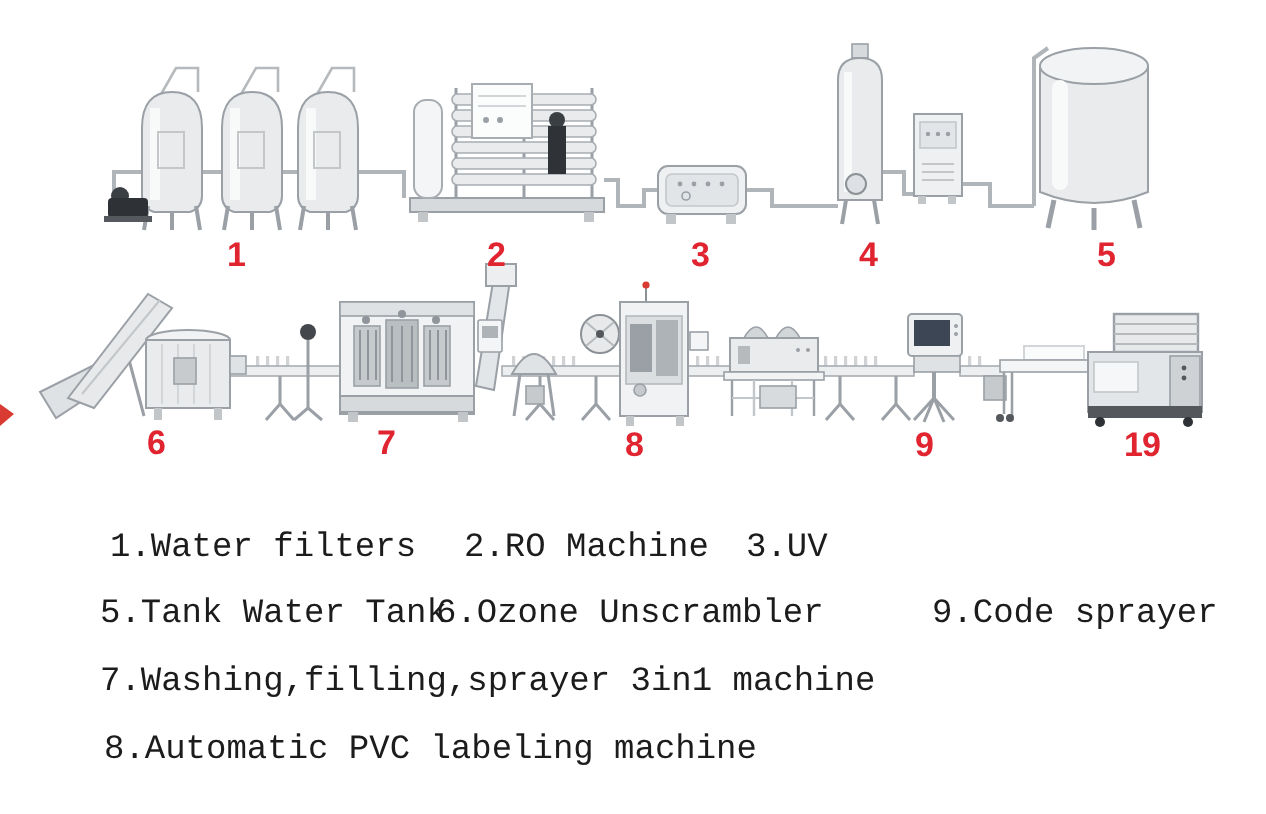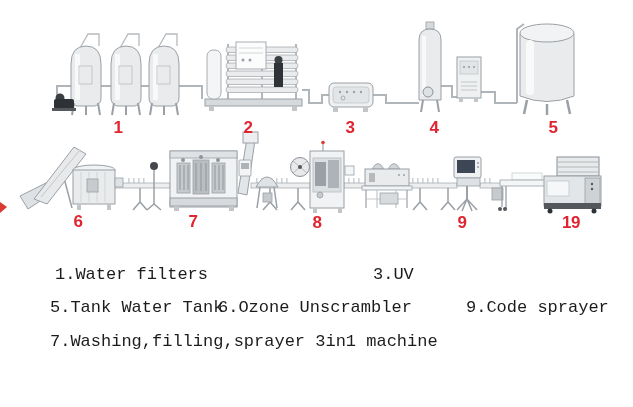--- a/index.html
+++ b/index.html
@@ -301,23 +301,25 @@
     <div class="num" style="left:553px;top:119px">5</div>
     <div class="num" style="left:78px;top:213px">6</div>
     <div class="num" style="left:193px;top:213px">7</div>
     <div class="num" style="left:317px;top:214px">8</div>
     <div class="num" style="left:462px;top:214px">9</div>
     <div class="num" style="left:571px;top:214px">19</div>
   </div>
 
   <div class="legend">
     <div class="li" style="left:55px;top:266px"><span>1.</span><span>Water filters</span></div>
+    <div class="li" style="left:232px;top:266px"><span>2.</span><span>RO Machine</span></div>
     <div class="li" style="left:373px;top:266px"><span>3.</span><span>UV</span></div>
 
     <div class="li" style="left:50px;top:299px"><span>5.</span><span>Tank Water Tank</span></div>
     <div class="li" style="left:218px;top:299px"><span>6.</span><span>Ozone Unscrambler</span></div>
     <div class="li" style="left:466px;top:299px"><span>9.</span><span>Code sprayer</span></div>
 
     <div class="li" style="left:50px;top:333px"><span>7.</span><span>Washing,filling,sprayer 3in1 machine</span></div>
 
+    <div class="li" style="left:52px;top:367px"><span>8.</span><span>Automatic PVC labeling machine</span></div>
   </div>
 
 </div>
 
 </body></html>

